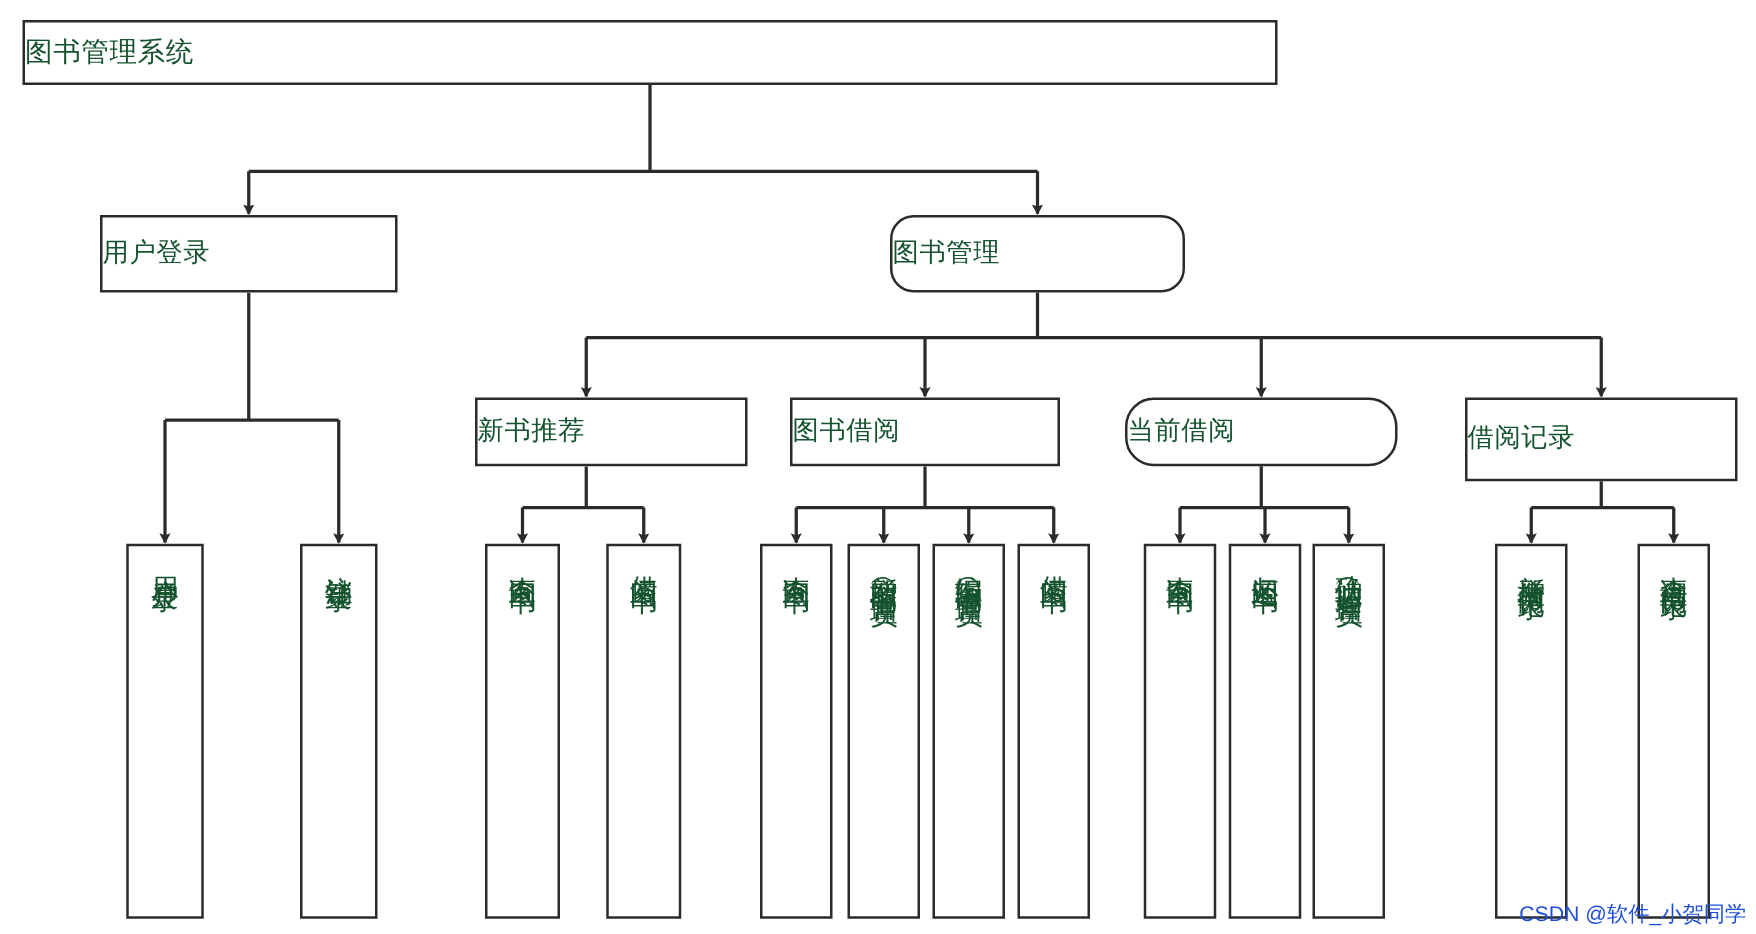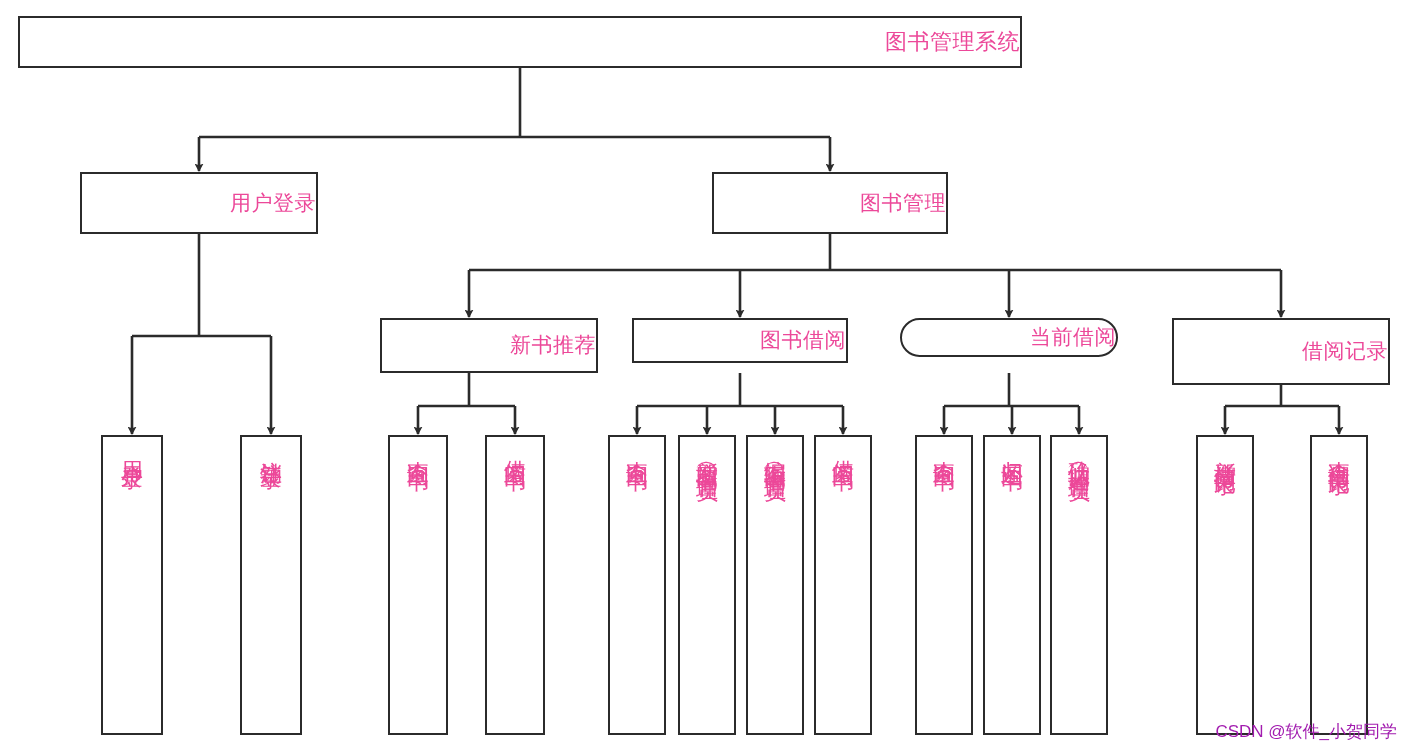--- a/index.html
+++ b/index.html
@@ -24,22 +24,22 @@
     width: 1405px;
     height: 747px;
   }
   .node {
     position: absolute;
     box-sizing: border-box;
     background: #ffffff;
     border: 2px solid #2b2b2b;
     display: flex;
     align-items: center;
-    justify-content: flex-end;
-    color: #ec4899;
+    justify-content: flex-start;
+    color: #14532d;
   }
   .node .label {
     display: block;
     text-align: center;
     line-height: 1.18;
     letter-spacing: 0.5px;
   }
   .node.horizontal .label {
     writing-mode: horizontal-tb;
     font-size: 21px;
@@ -57,21 +57,21 @@
     font-size: 22px;
     letter-spacing: 3px;
     line-height: 1;
     margin: 0 auto;
   }
   .watermark {
     position: absolute;
     right: 8px;
     bottom: 4px;
     font-size: 17px;
-    color: #a21caf;
+    color: #1d4ed8;
     white-space: nowrap;
     user-select: none;
   }
 </style>
 </head>
 <body>
 
 <div id="canvas">
   <svg id="edges" viewBox="0 0 1405 747" preserveAspectRatio="none" aria-hidden="true">
     <defs>
@@ -116,30 +116,30 @@
       </g>
   </svg>
 
   <div id="nodes-layer">
       <div class="node horizontal root" style="left: 18px; top: 16px; width: 1004px; height: 52px;">
         <span class="label">图书管理系统</span>
       </div>
       <div class="node horizontal level1" style="left: 80px; top: 172px; width: 238px; height: 62px;">
         <span class="label">用户登录</span>
       </div>
-      <div class="node horizontal level1" style="left: 712px; top: 172px; width: 236px; height: 62px;">
+      <div class="node horizontal level1" style="left: 712px; top: 172px; width: 236px; height: 62px; border-radius: 19px;">
         <span class="label">图书管理</span>
       </div>
       <div class="node horizontal level2" style="left: 380px; top: 318px; width: 218px; height: 55px;">
         <span class="label">新书推荐</span>
       </div>
-      <div class="node horizontal level2" style="left: 632px; top: 318px; width: 216px; height: 45px;">
+      <div class="node horizontal level2" style="left: 632px; top: 318px; width: 216px; height: 55px;">
         <span class="label">图书借阅</span>
       </div>
-      <div class="node horizontal level2" style="left: 900px; top: 318px; width: 218px; height: 39px; border-radius: 23px;">
+      <div class="node horizontal level2" style="left: 900px; top: 318px; width: 218px; height: 55px; border-radius: 23px;">
         <span class="label">当前借阅</span>
       </div>
       <div class="node horizontal level2" style="left: 1172px; top: 318px; width: 218px; height: 67px;">
         <span class="label">借阅记录</span>
       </div>
       <div class="node vertical leaf" style="left: 101px; top: 435px; width: 62px; height: 300px;">
         <span class="label">用户登录</span>
       </div>
       <div class="node vertical leaf" style="left: 240px; top: 435px; width: 62px; height: 300px;">
         <span class="label">注销登录</span>

